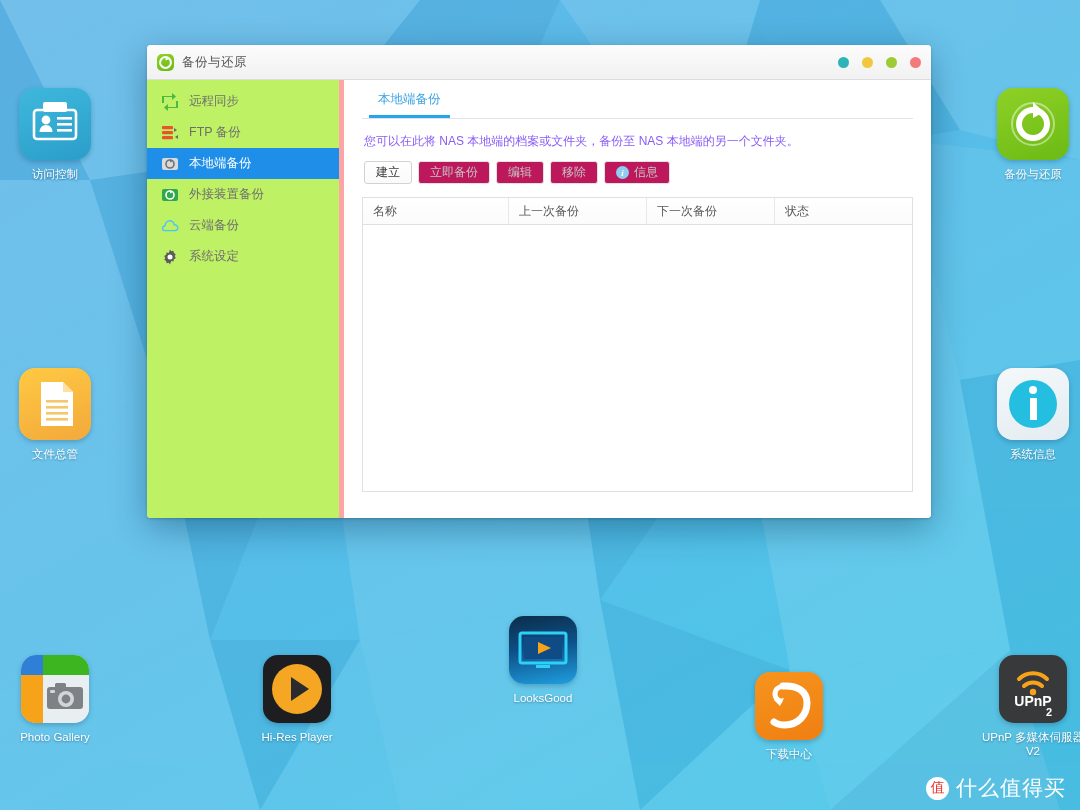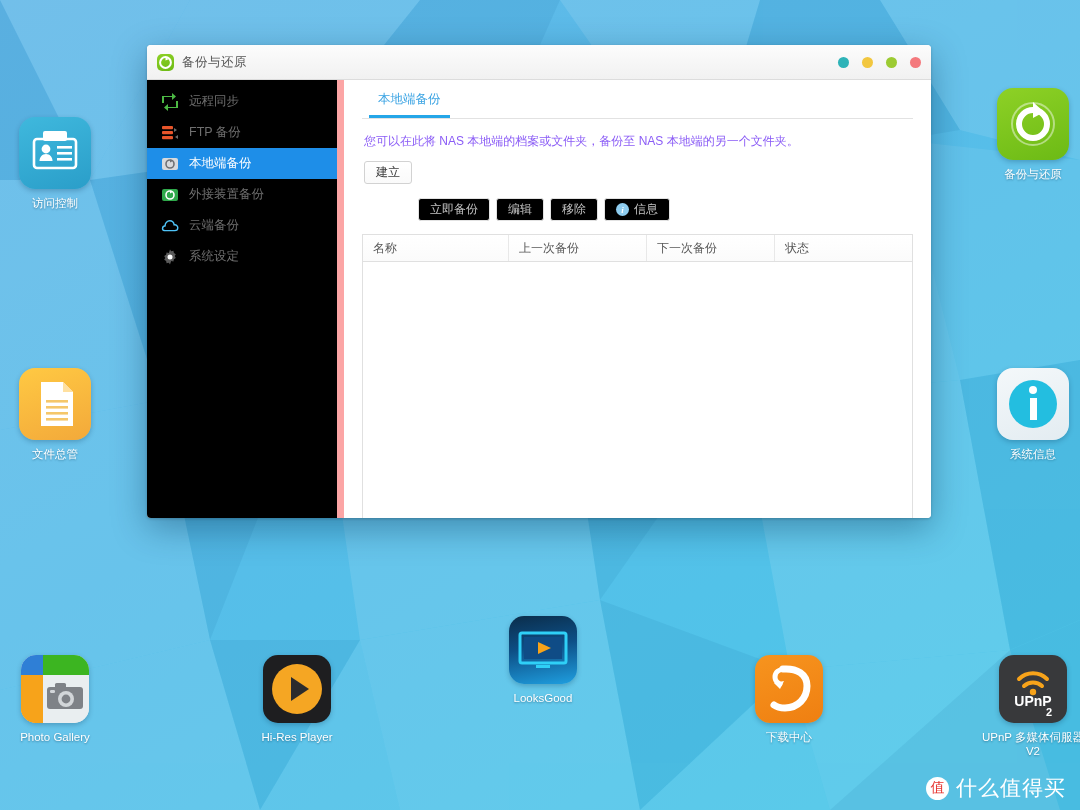--- a/index.html
+++ b/index.html
@@ -63,22 +63,22 @@
   #titlebar .tb-icon svg { position:absolute; inset:0; }
   #titlebar .tb-title { font-size:12.5px; color:#555; letter-spacing:.5px; }
   #titlebar .spacer { flex:1; }
   .win-dots { display:flex; gap:13px; align-items:center; }
   .win-dots i { width:11px; height:11px; border-radius:50%; display:block; cursor:pointer; }
 
   #win-body { flex:1; display:flex; min-height:0; }
 
   
   #sidebar {
-    width:197px; flex:0 0 197px; background:#000000;
-    border-right:7px solid #fca5a5; padding-top:6px;
+    width:197px; flex:0 0 197px; background:#bef264;
+    border-right:5px solid #fca5a5; padding-top:6px;
   }
   .nav-item {
     height:31px; display:flex; align-items:center; padding-left:14px;
     font-size:12.5px; color:#6f6f6f; cursor:pointer;
   }
   .nav-item .ni-icon { width:18px; height:18px; margin-right:10px; position:relative; flex:0 0 18px; }
   .nav-item .ni-icon svg { position:absolute; inset:0; }
   .nav-item.active { background:#1e8ee8; color:#fff; }
 
   
@@ -90,21 +90,21 @@
   }
   #desc { font-size:12px; color:#8b5cf6; margin:14px 0 11px 2px; }
   #toolbar { display:flex; gap:6px; margin-bottom:13px; padding-left:2px; }
   .tb-btn {
     min-width:48px; height:23px; padding:0 11px; border:1px solid #d2d2d2;
     border-radius:3px; background:linear-gradient(#fff,#fafafa);
     font-size:12px; color:#3c3c3c; display:flex; align-items:center;
     justify-content:center; gap:5px; cursor:pointer;
     font-family:"Liberation Sans","DejaVu Sans",sans-serif;
   }
-  .tb-btn.disabled { color:#c3c3c3; background:#000000; border-color:#e2e2e2; cursor:default;margin-top:37px; }
+  .tb-btn.disabled { color:#c3c3c3; background:#be185d; border-color:#e2e2e2; cursor:default; }
   .tb-btn .info-dot {
     width:13px; height:13px; border-radius:50%; background:#8ecdf0;
     color:#fff; font-size:9px; font-style:italic; font-weight:bold;
     display:flex; align-items:center; justify-content:center;
     font-family:"Liberation Serif",serif;
   }
 
   
   #grid { border:1px solid #e0e0e0; flex:0 0 auto; height:295px; display:flex; flex-direction:column; }
   #grid .head { display:flex; height:27px; border-bottom:1px solid #e0e0e0;
@@ -171,21 +171,21 @@
     <g opacity="0.07" fill="#ffffff">
       <polygon points="520,90 700,200 560,330"></polygon>
       <polygon points="900,140 1080,160 1080,360 960,380"></polygon>
       <polygon points="640,810 830,810 790,670"></polygon>
       <polygon points="260,810 400,810 360,640"></polygon>
     </g>
   </svg>
 </div>
 
 <div id="desktop-icons">
-    <div class="desk-icon" style="left: 0px; top: 88px; margin-top: 29px;">
+    <div class="desk-icon" style="left: 0px; top: 88px;">
       <div class="tile access">
         <svg viewBox="0 0 72 72">
           <rect x="24" y="14" width="24" height="10" rx="2" fill="#ffffff"></rect>
           <rect x="15" y="22" width="42" height="29" rx="3" fill="none" stroke="#ffffff" stroke-width="2.6"></rect>
           <circle cx="27" cy="32" r="4.4" fill="#ffffff"></circle>
           <path d="M20.5 44c0-4.2 2.9-7 6.5-7s6.5 2.8 6.5 7z" fill="#ffffff"></path>
           <rect x="38" y="29" width="15" height="2.6" fill="#ffffff"></rect>
           <rect x="38" y="35" width="15" height="2.6" fill="#ffffff"></rect>
           <rect x="38" y="41" width="15" height="2.6" fill="#ffffff"></rect>
         </svg>
@@ -260,21 +260,21 @@
       <div class="tile looks">
         <svg viewBox="0 0 68 68">
           <rect x="11" y="17" width="46" height="30" rx="2" fill="none" stroke="#2fd0f7" stroke-width="3"></rect>
           <rect x="15" y="21" width="38" height="22" fill="#0f4c86"></rect>
           <path d="M29 26l13 6-13 6z" fill="#f7a31a"></path>
           <rect x="27" y="49" width="14" height="3" fill="#2fd0f7"></rect>
         </svg>
       </div>
       <div class="cap">LooksGood</div>
     </div>
-    <div class="desk-icon dock" style="left: 734px; top: 655px;">
+    <div class="desk-icon dock" style="left: 734px; top: 672px;">
       <div class="tile dl">
         <svg viewBox="0 0 68 68">
           <path d="M28 14c14-1 24 5 24 17s-9 22-22 22c-7 0-11-3-11-3" fill="none" stroke="#ffffff" stroke-width="7" stroke-linecap="round"></path>
           <path d="M30 14c-6 0-10 3-10 8s5 7 5 7" fill="none" stroke="#ffffff" stroke-width="5" stroke-linecap="round"></path>
           <path d="M25 34l-6-6 10-2z" fill="#ffffff"></path>
         </svg>
       </div>
       <div class="cap">下载中心</div>
     </div>
     <div class="desk-icon dock" style="left: 978px; top: 655px;">

